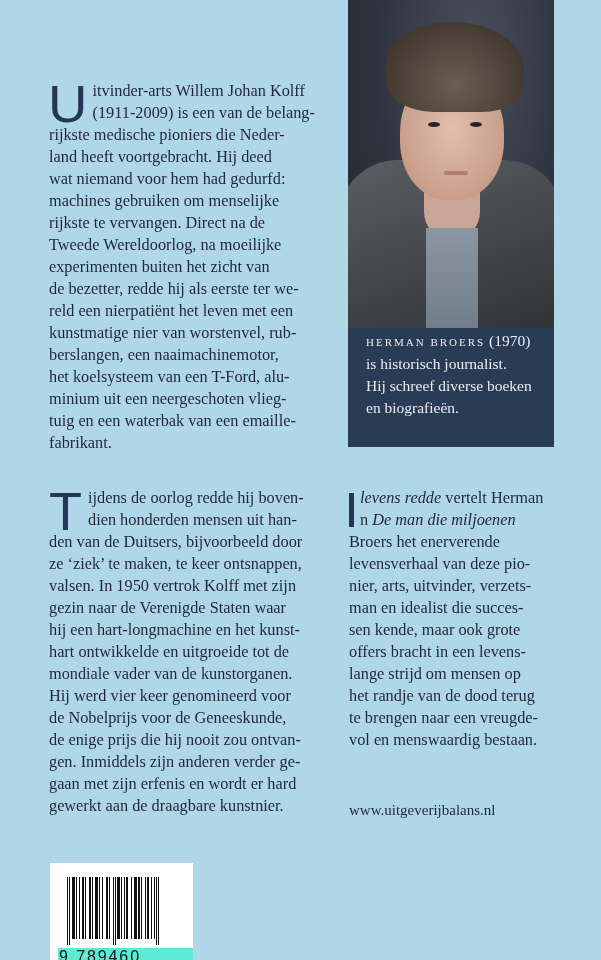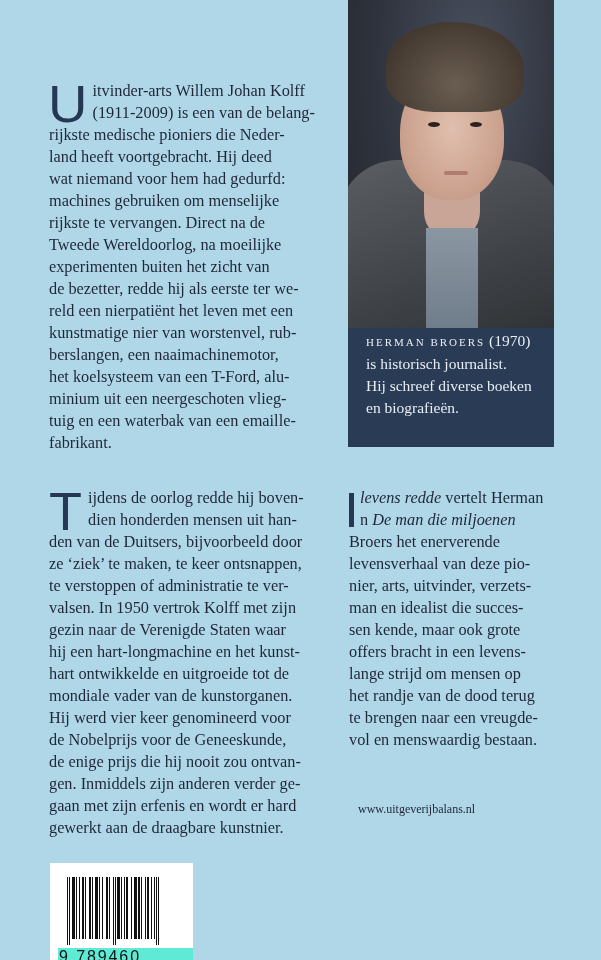--- a/index.html
+++ b/index.html
@@ -75,23 +75,23 @@
     position: absolute; left: 0; top: 316px; width: 206px; height: 119px;
     font-family: "Liberation Serif", "DejaVu Serif", serif;
     color: #e9eef4; font-size: 15.5px; line-height: 22px;
     padding: 14px 0 0 18px; box-sizing: border-box;
   }
   .caption .line { display: block; white-space: nowrap; }
   .caption .smallcaps {
     font-size: 11px; letter-spacing: 2px; text-transform: uppercase;
   }
   .website {
-    position: absolute; left: 358px; top: 802px;
+    position: absolute; left: 349px; top: 802px;
     font-family: "Liberation Serif", "DejaVu Serif", serif;
-    font-size: 12px; color: #1f2636;
+    font-size: 15px; color: #1f2636;
   }
   .barcode-box {
     position: absolute; left: 50px; top: 863px; width: 143px; height: 97px;
     background: #ffffff;
   }
   .bars {
     position: absolute; left: 17px; top: 14px; width: 115px; height: 62px;
     display: flex; align-items: flex-start;
   }
   .bars span { display: block; background: #111; height: 62px; }
@@ -127,21 +127,20 @@
   <span class="line">tuig en een waterbak van een emaille-</span>
   <span class="line">fabrikant.</span>
 </div>
 
 <div class="para" id="p2">
   <span class="dropcap">T</span>
   <span class="line">ijdens de oorlog redde hij boven-</span>
   <span class="line">dien honderden mensen uit han-</span>
   <span class="line">den van de Duitsers, bijvoorbeeld door</span>
   <span class="line">ze ‘ziek’ te maken, te keer ontsnappen,</span>
-  <span class="line">te verstoppen of administratie te ver-</span>
   <span class="line">valsen. In 1950 vertrok Kolff met zijn</span>
   <span class="line">gezin naar de Verenigde Staten waar</span>
   <span class="line">hij een hart-longmachine en het kunst-</span>
   <span class="line">hart ontwikkelde en uitgroeide tot de</span>
   <span class="line">mondiale vader van de kunstorganen.</span>
   <span class="line">Hij werd vier keer genomineerd voor</span>
   <span class="line">de Nobelprijs voor de Geneeskunde,</span>
   <span class="line">de enige prijs die hij nooit zou ontvan-</span>
   <span class="line">gen. Inmiddels zijn anderen verder ge-</span>
   <span class="line">gaan met zijn erfenis en wordt er hard</span>

